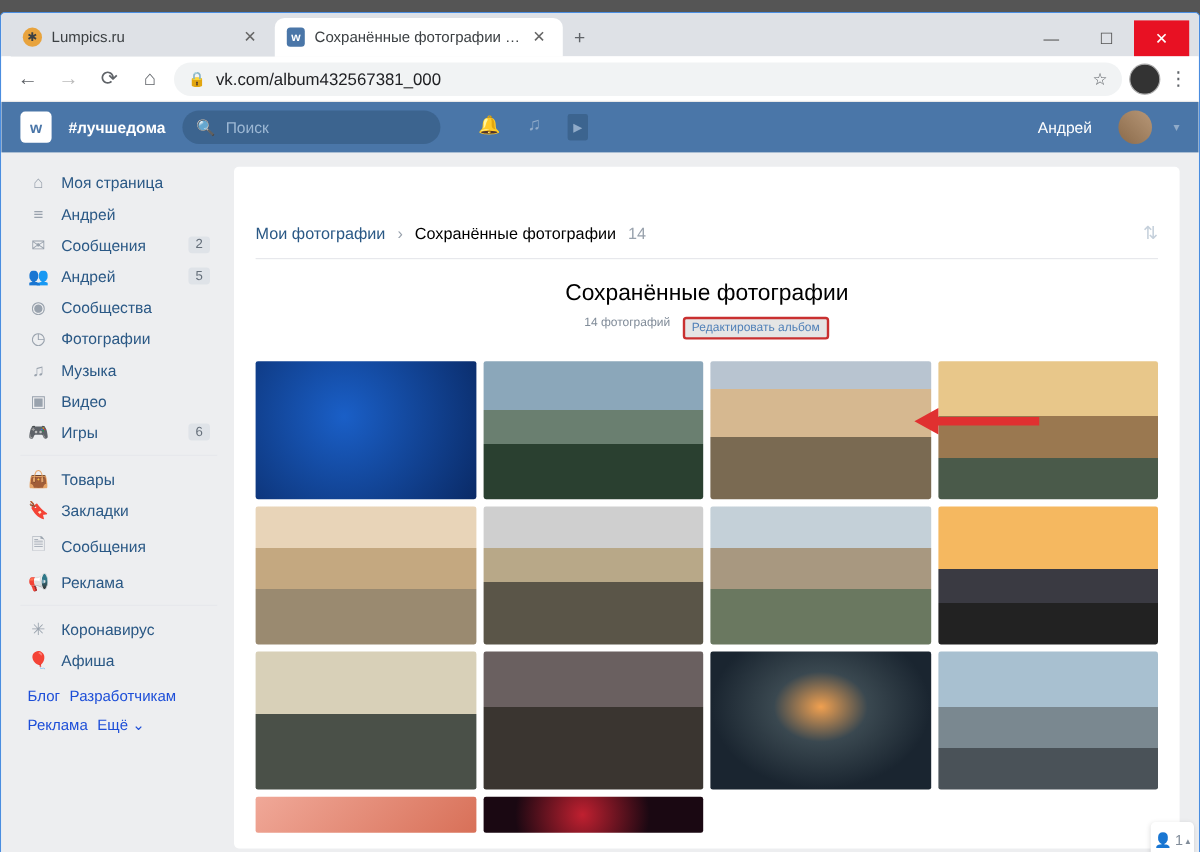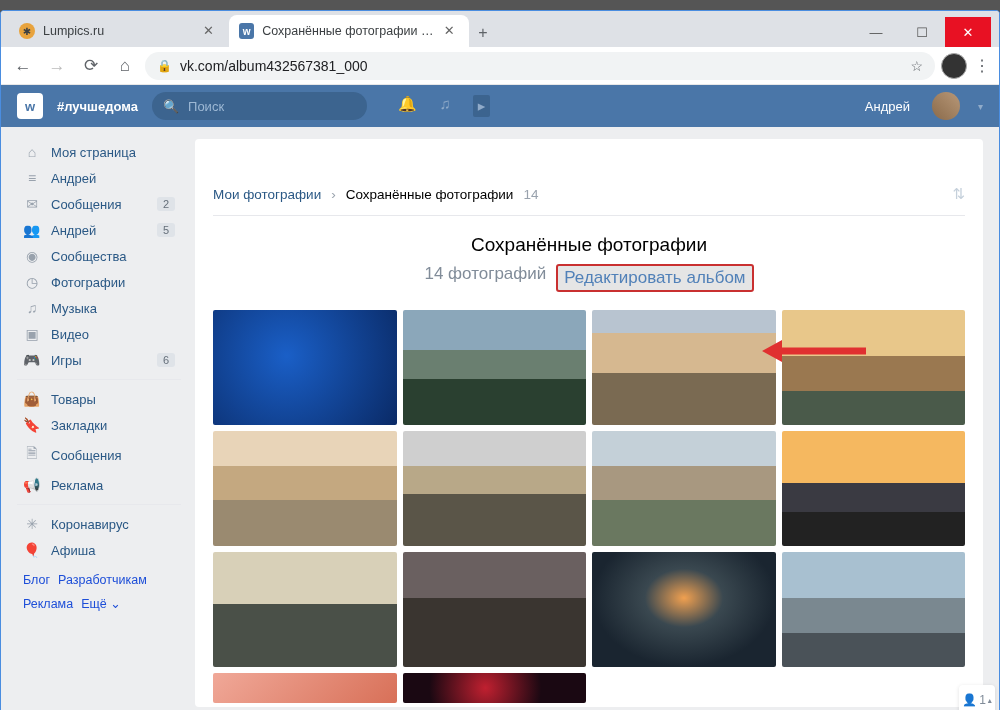--- a/index.html
+++ b/index.html
@@ -39,21 +39,21 @@
 .sideitem .badge { margin-left:auto; background:#dfe3e8; color:#656f7a; font-size:11px; padding:1px 5px; border-radius:3px; min-width:18px; text-align:center; }
 .sidedivider { height:1px; background:#e7e8ec; margin:6px 0; }
 .footlinks { font-size:12.5px; color:#1d4ed8; line-height:1.9; padding:6px; }
 .footlinks span { margin-right:8px; }
 .main { flex:1; background:#fff; border-radius:4px; padding:14px 18px 0 18px; overflow:hidden; height:100%; position:relative; }
 .breadcrumb { display:flex; align-items:center; gap:10px; font-size:13.5px; color:#2a5885; padding-bottom:12px; border-bottom:1px solid #e7e8ec;margin-top:32px; }
 .breadcrumb .bcur { color:#000; }
 .breadcrumb .bcount { color:#99a2ad; }
 .sorticon { margin-left:auto; color:#c5d0db; font-size:15px; }
 .albumtitle { text-align:center; font-size:19px; color:#000; margin-top:18px; }
-.albumsub { display:flex; justify-content:center; gap:10px; margin-top:8px; font-size:17px; }
+.albumsub { display:flex; justify-content:center; gap:10px; margin-top:8px; font-size:10px; }
 .albumsub .cnt { color:#818c99; }
 .editlink { color:#5181b8; background:#e5e5e5; padding:2px 6px; border-radius:3px; border:2px solid #c93030; position:relative; }
 .arrow-ann { position:absolute; width:110px; height:34px; left:757px; top:249px; }
 .arrow-ann svg { width:100%; height:100%; }
 .grid { display:grid; grid-template-columns:repeat(4,1fr); gap:6px; margin-top:18px; }
 .thumb { width:100%; height:115px; border-radius:2px; }
 .floatbtn { position:absolute; right:4px; bottom:4px; width:36px; height:30px; background:#fff; border-radius:4px; box-shadow:0 1px 4px rgba(0,0,0,.12); display:flex; align-items:center; justify-content:center; font-size:12px; color:#818c99; gap:2px; }
 
 .t1{background:radial-gradient(circle at 40% 40%,#1a5fc7,#0a2a66);}
 .t2{background:linear-gradient(#8ba7ba 0 35%, #6a7f70 35% 60%, #2a4030 60%);}

